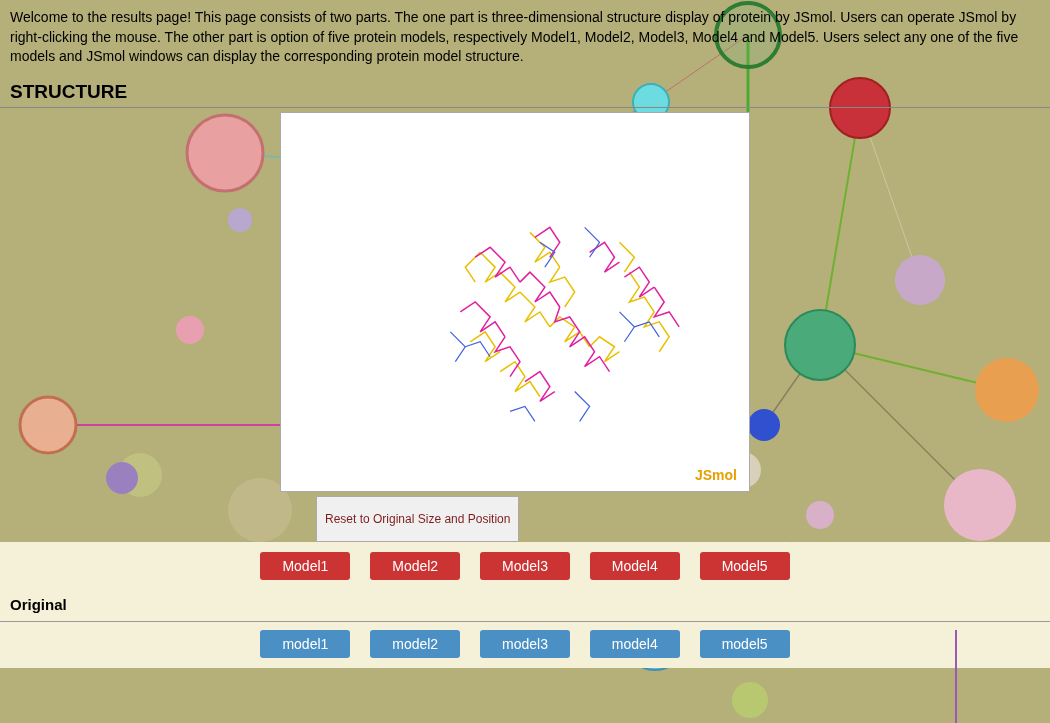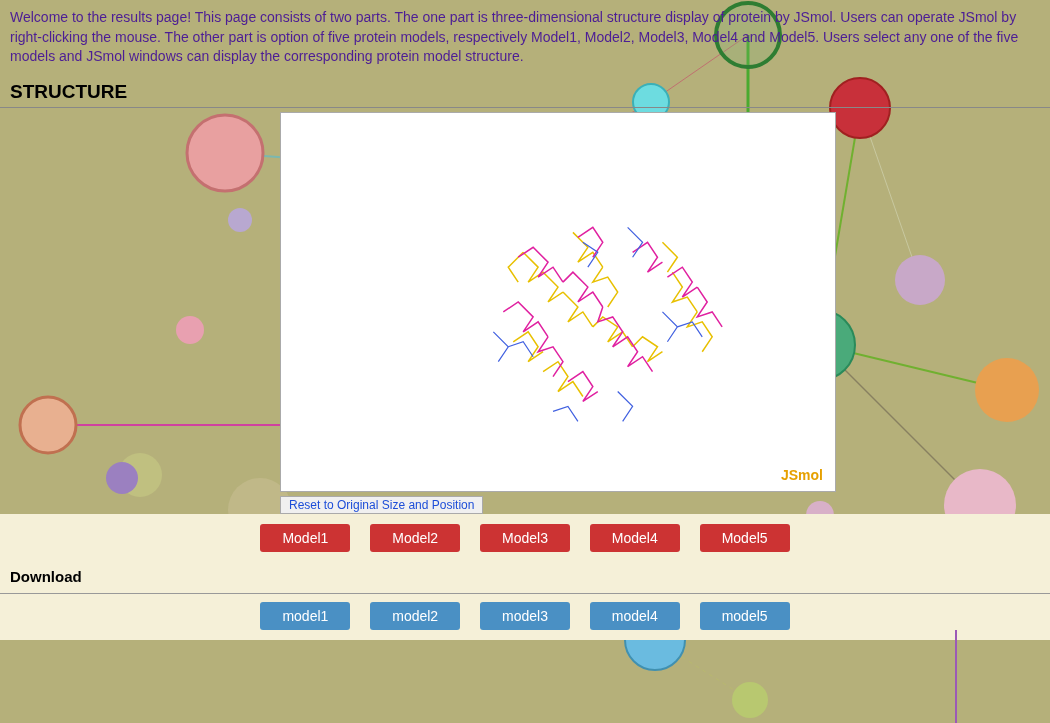--- a/index.html
+++ b/index.html
@@ -24,21 +24,21 @@
 
     
     .content-layer {
       position: relative;
       z-index: 1;
     }
 
     
     .intro-text {
       padding: 8px 10px 6px 10px;
-      color: #4c1d95;
+      color: #000000;
       line-height: 1.4;
       background: transparent;
     }
 
     
     .structure-section {
       position: relative;
       margin-top: 4px;
     }
 
@@ -57,21 +57,21 @@
 
     
     .jsmol-container {
       position: relative;
       margin: 0 auto;
       width: 480px;
       margin-left: 280px;
     }
 
     .jsmol-viewer {
-      width: 556px;
+      width: 470px;
       height: 380px;
       background: #fff;
       border: 1px solid #aaa;
       position: relative;
       overflow: hidden;
     }
 
     .jsmol-label {
       position: absolute;
       bottom: 8px;
@@ -83,26 +83,27 @@
 
     
     .protein-svg {
       width: 100%;
       height: 100%;
     }
 
     .reset-btn {
       display: inline-block;
       margin-top: 4px;
-      padding: 1px 8px;
+      padding: 15px 8px;
       background: #f0f0f0;
       border: 1px solid #aaa;
       font-size: 12px;
-      color: #1d4ed8;
+      color: #7f1d1d;
       cursor: pointer;
+      margin-left: 36px;
     }
 
     
     .model-section {
       background: #f5f0d8;
       padding: 10px 0;
       text-align: center;
       position: relative;
       z-index: 1;
     }
@@ -291,21 +292,21 @@
 
   <div class="model-section">
     <button class="model-btn-red">Model1</button>
     <button class="model-btn-red">Model2</button>
     <button class="model-btn-red">Model3</button>
     <button class="model-btn-red">Model4</button>
     <button class="model-btn-red">Model5</button>
   </div>
 
   <div class="download-section">
-    <div class="download-label">Download</div>
+    <div class="download-label">Original</div>
     <hr class="download-divider">
     <div class="download-row">
       <button class="model-btn-blue">model1</button>
       <button class="model-btn-blue">model2</button>
       <button class="model-btn-blue">model3</button>
       <button class="model-btn-blue">model4</button>
       <button class="model-btn-blue">model5</button>
     </div>
   </div>
 

